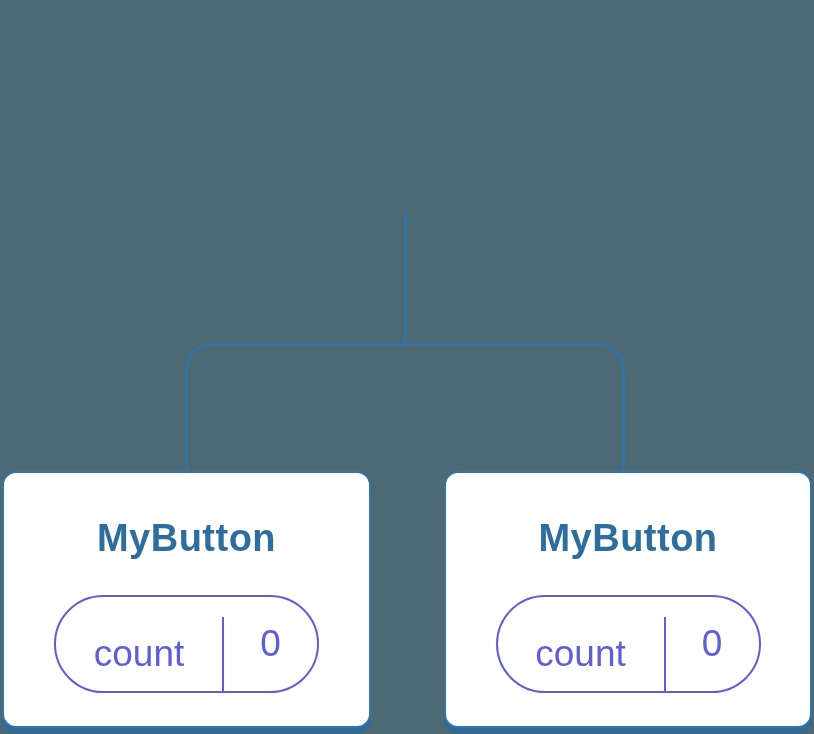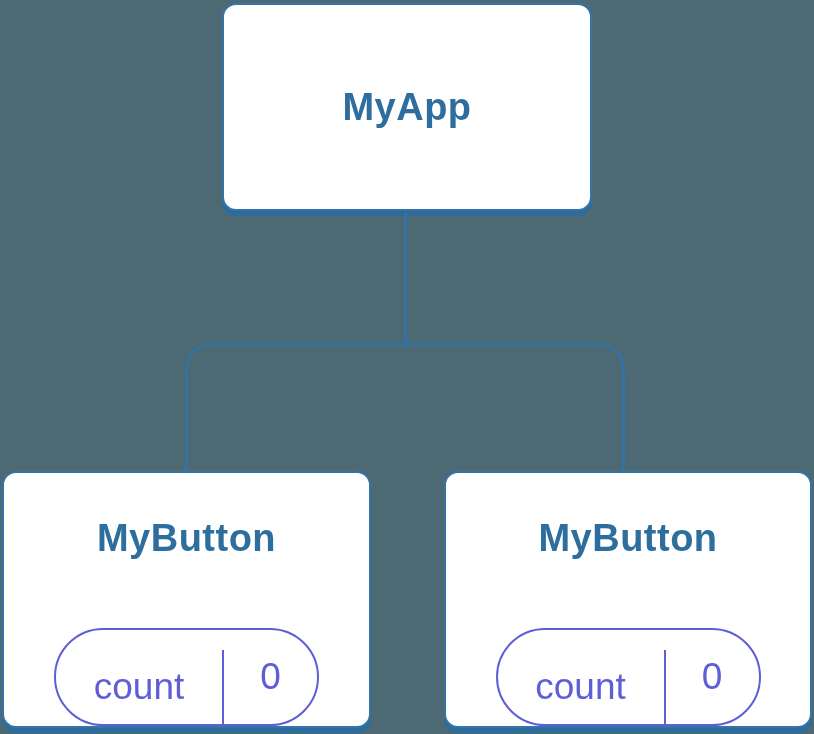--- a/index.html
+++ b/index.html
@@ -19,21 +19,20 @@
   .node {
     position: absolute;
     background: #ffffff;
     border: 2.5px solid #3474A6;
     border-radius: 14px;
     box-shadow: 0 5px 0 0 #2C6C9D;
     box-sizing: border-box;
     display: flex;
     flex-direction: column;
     align-items: center;
-    justify-content: space-between;
   }
   .node-root {
     left: 222px;
     top: 3px;
     width: 370px;
     height: 208px;
     justify-content: center;
   }
   .node-child-left {
     left: 2px;
@@ -106,23 +105,20 @@
     display: flex;
     align-items: center;
     justify-content: center;
   }
 </style>
 </head>
 <body>
 
 <div class="stage">
 
-  <div class="node node-root">
-    <div class="node-title">MyApp</div>
-  </div>
 
   <div class="stem"></div>
   <div class="bracket"></div>
 
   <div class="node node-child-left">
     <div class="node-title">MyButton</div>
     <div class="pill">
       <div class="pill-key">count</div>
       <div class="pill-value">0</div>
     </div>

